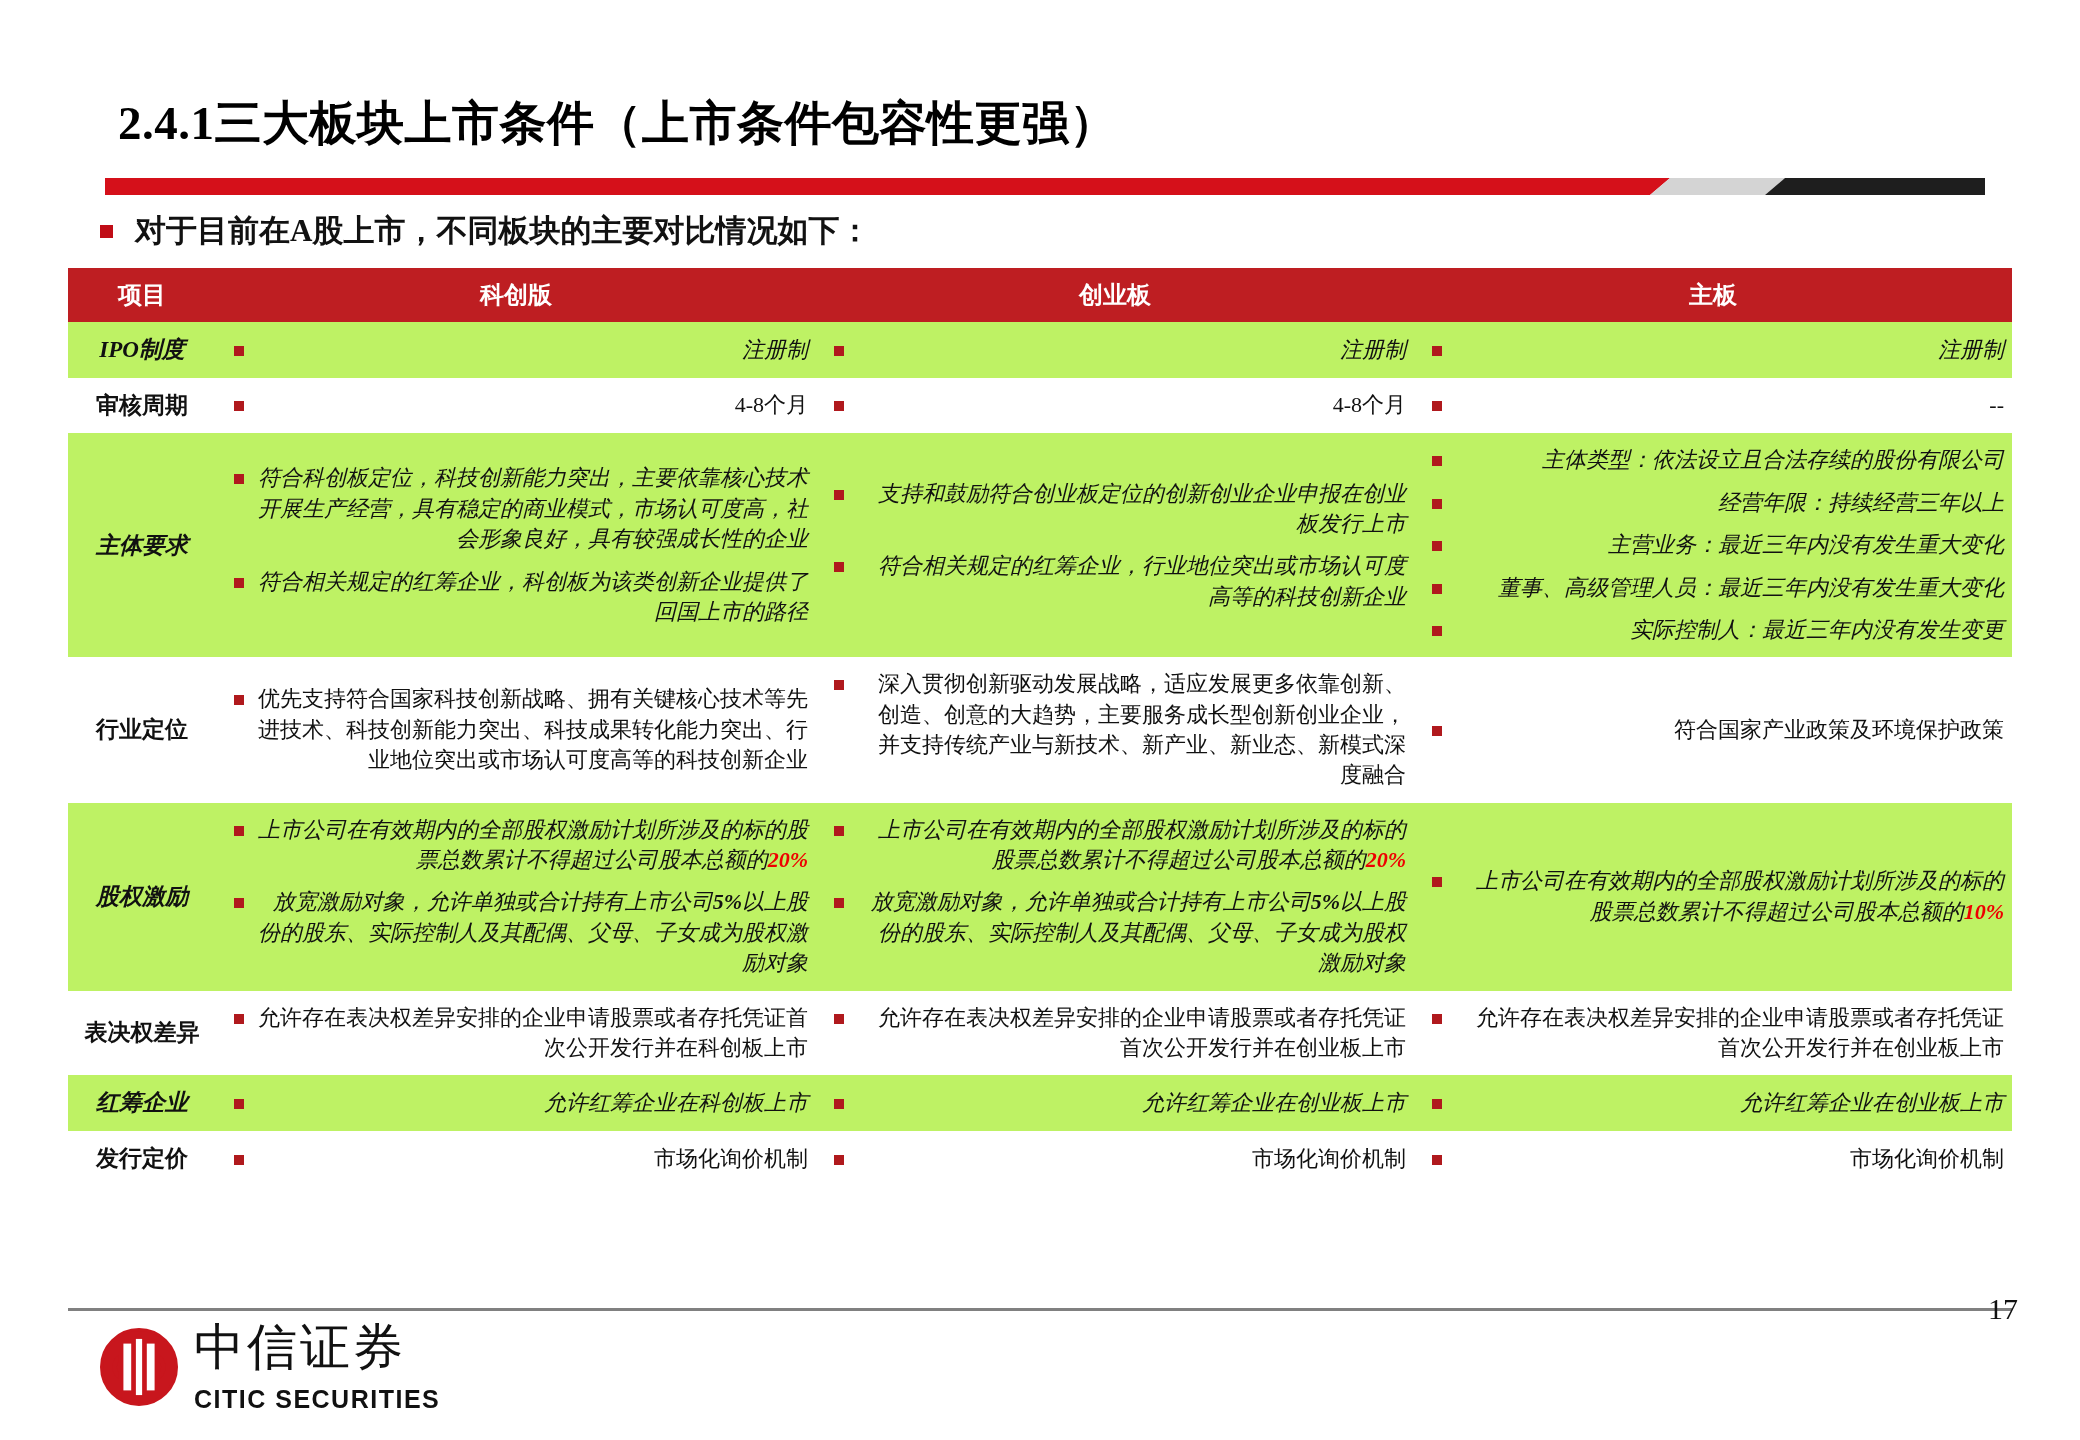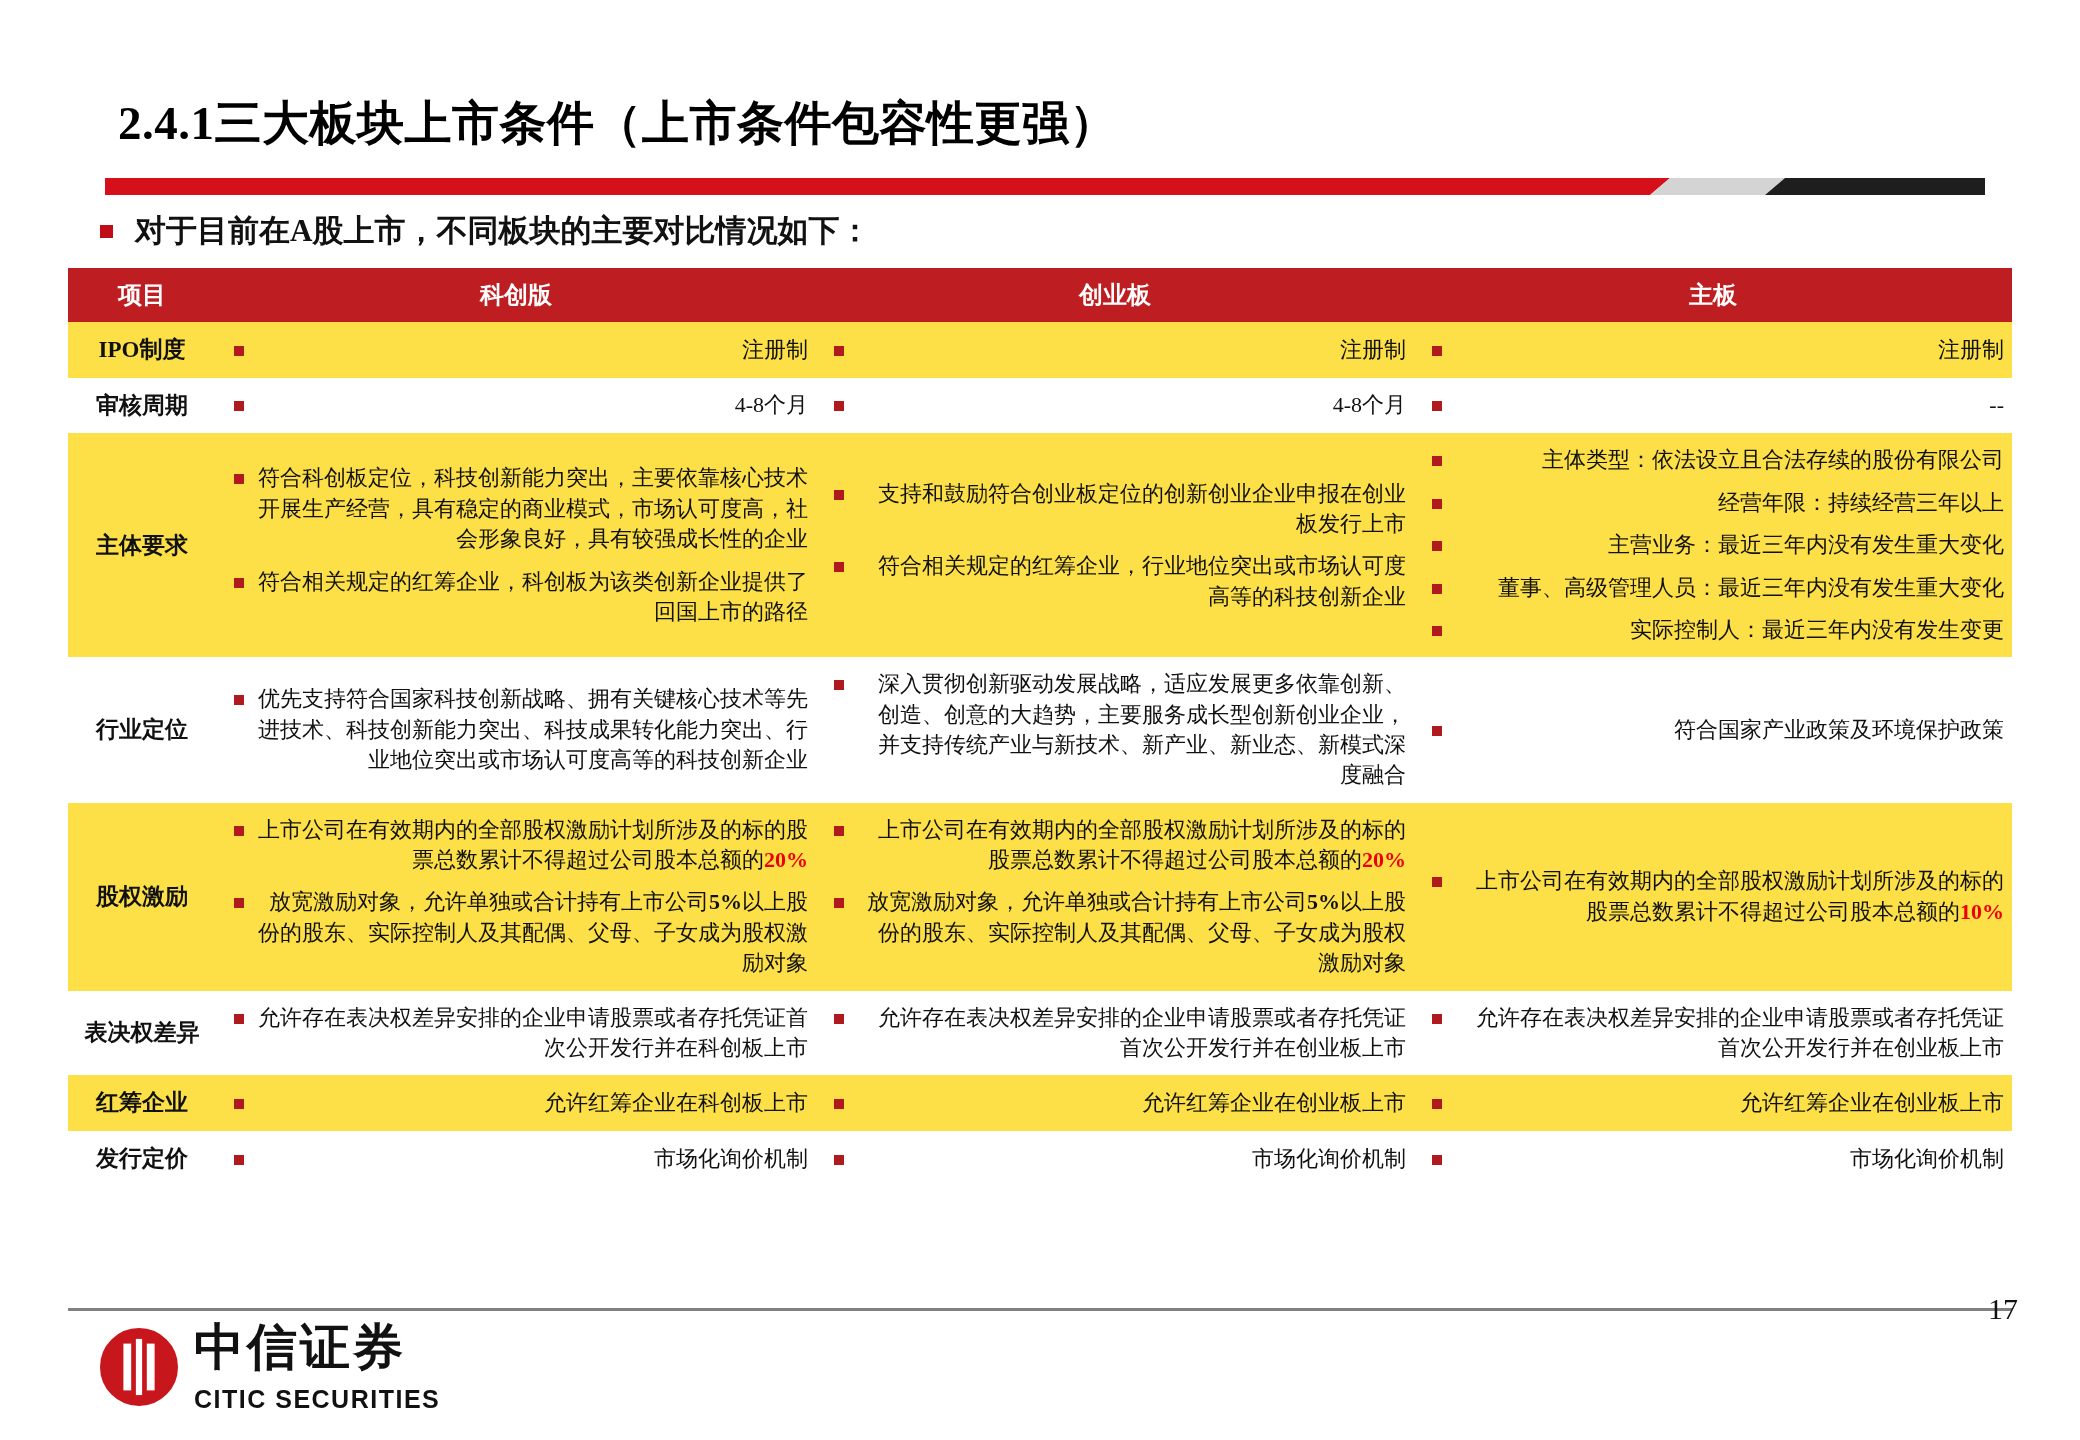--- a/index.html
+++ b/index.html
@@ -84,21 +84,21 @@
     font-size: 24px;
     font-weight: bold;
     height: 54px;
     padding: 0;
     vertical-align: middle;
     font-family: "Liberation Serif", "DejaVu Serif", serif;
   }
   .cmp-table thead th.th-label { text-align: center; }
   .cmp-table thead th.th-col   { text-align: center; }
 
-  .cmp-table tbody tr.row-alt > td { background: #fde047; }
+  .cmp-table tbody tr.row-alt > td { background: #bef264; font-style: italic; }
   .cmp-table tbody tr.row-plain > td { background: #ffffff; margin-top: 33px; }
 
   .cmp-table tbody td {
     padding: 12px 8px 12px 10px;
     vertical-align: middle;
     font-size: 22px;
     line-height: 1.38;
     font-family: "Liberation Serif", "DejaVu Serif", serif;
     color: #111;
     text-align: right;
@@ -151,21 +151,21 @@
     left: 100px;
     top: 1322px;
     display: flex;
     align-items: center;
     gap: 16px;
   }
   .logo-mark { width: 78px; height: 78px; flex: 0 0 auto; }
   .logo-texts { display: flex; flex-direction: column; line-height: 1; }
   .logo-cn {
     font-family: "Liberation Serif", "DejaVu Serif", serif;
-    font-weight: bold;
+    font-weight: normal;
     font-size: 50px;
     letter-spacing: 3px;
     color: #111;
   }
   .logo-en {
     font-family: "Liberation Sans", "DejaVu Sans", sans-serif;
     font-weight: bold;
     font-size: 25px;
     letter-spacing: 1.5px;
     color: #111;

